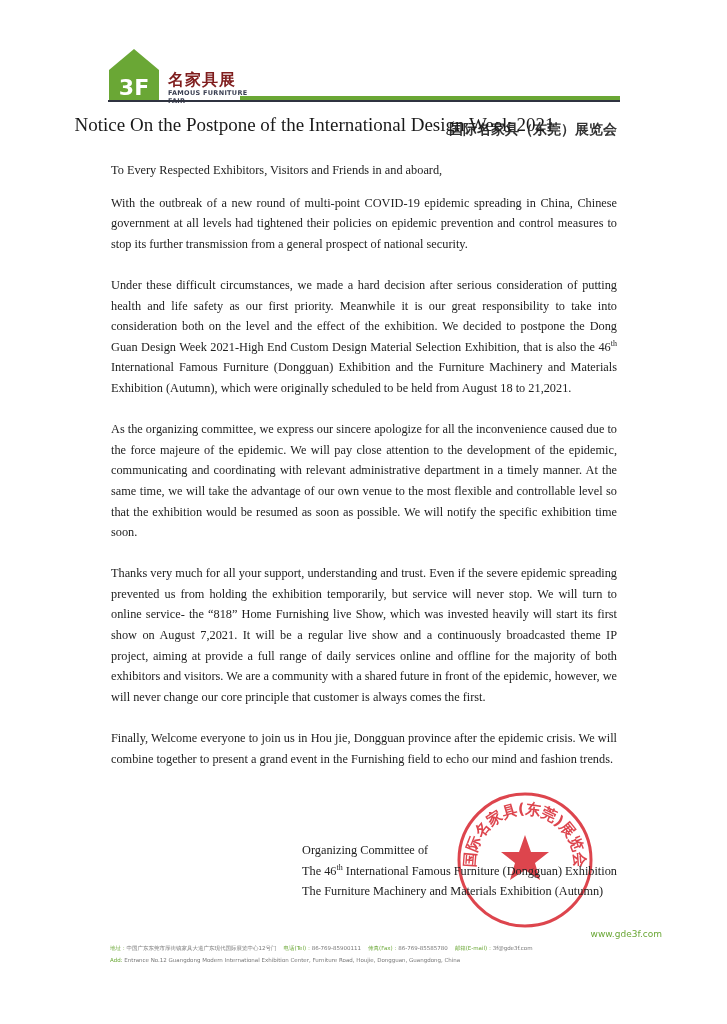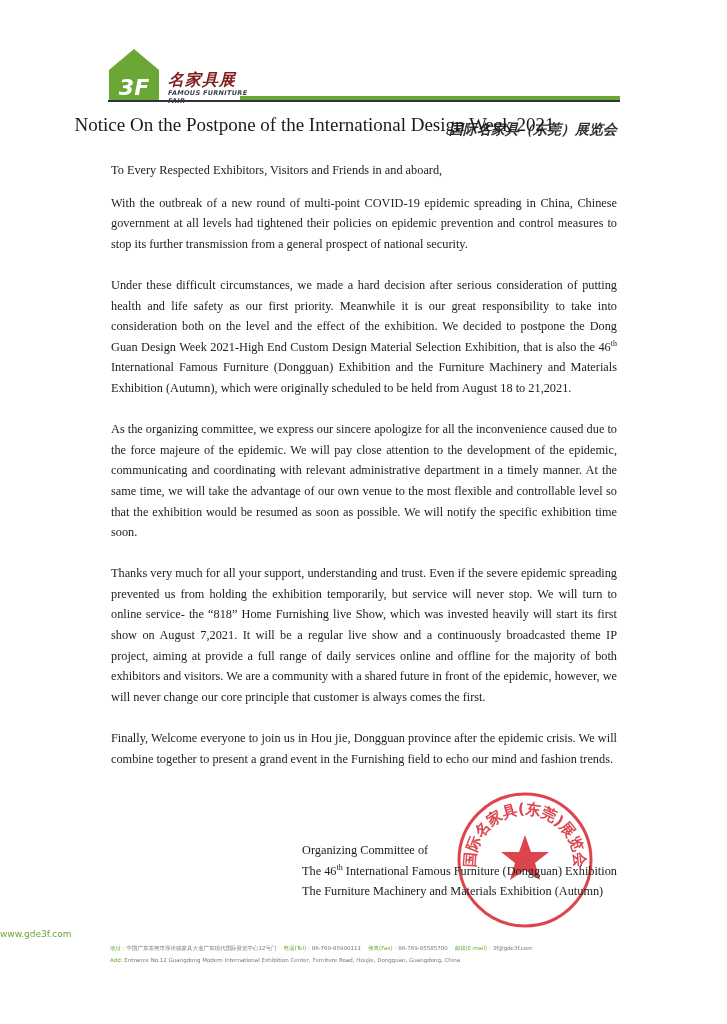--- a/index.html
+++ b/index.html
@@ -1,20 +1,20 @@
 <!DOCTYPE html>
 <html><head>
   <meta charset="utf-8">
   <style>
     html, body { margin: 0; padding: 0; }
     body {
       width: 727px; height: 1024px; background: #ffffff; position: relative; overflow: hidden;
       font-family: "Liberation Serif", "DejaVu Serif", serif; color: #222;
     }
-    .header { position: absolute; left: 0; top: 0; width: 713px; height: 110px; font-style: italic; }
+    .header { position: absolute; left: 0; top: 0; width: 713px; height: 110px; }
     .logo { position: absolute; left: 108px; top: 48px; width: 140px; height: 52px; }
     .logo-house {
       position: absolute; left: 0; top: 0; width: 52px; height: 52px;
     }
     .logo-cn {
       position: absolute; left: 60px; top: 22px; font-family: "DejaVu Sans", sans-serif;
       font-weight: bold; font-size: 16px; color: #7f1d1d; letter-spacing: 1px;
     }
     .logo-en {
       position: absolute; left: 60px; top: 41px; font-family: "DejaVu Sans", sans-serif;
@@ -32,22 +32,22 @@
     }
     .content { position: absolute; left: 111px; top: 160px; width: 506px; font-size: 12.3px; line-height: 20.6px; }
     .content p { margin: 0 0 20.6px 0; text-align: justify; }
     .content p.salutation { margin-bottom: 12px; }
     sup { font-size: 8px; line-height: 0; }
     .signature {
       position: absolute; right: 110px; top: 828px; text-align: left; font-size: 12.3px; line-height: 20.5px; margin-top: 12px;
     }
     .seal { position: absolute; left: 455px; top: 790px; width: 140px; height: 140px; opacity: 0.85; }
     .footer-url {
-      position: absolute; left: 0; width: 631px; top: 929px; text-align: left;
-      font-family: "DejaVu Sans", sans-serif; font-size: 9px; color: #6aa735;
+      position: absolute; left: 0; width: 631px; top: 929px; text-align: right;
+      font-family: "DejaVu Sans", sans-serif; font-size: 9px; color: #6aa735; padding-left: 31px;
     }
     .footer-line {
       position: absolute; left: 110px; font-family: "DejaVu Sans", sans-serif; font-size: 5.5px; color: #777; white-space: nowrap;
     }
     .footer-line .g { color: #6aa735; }
   </style>
 </head>
 <body>
 
 <div class="header">

